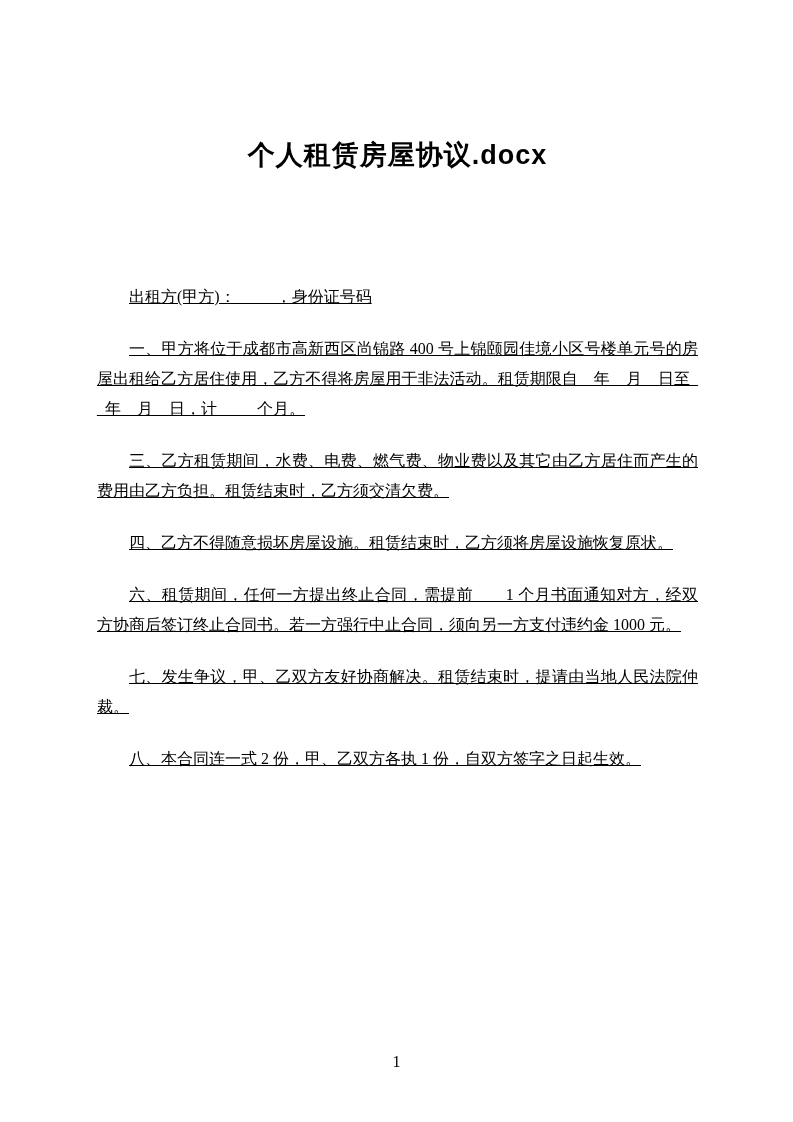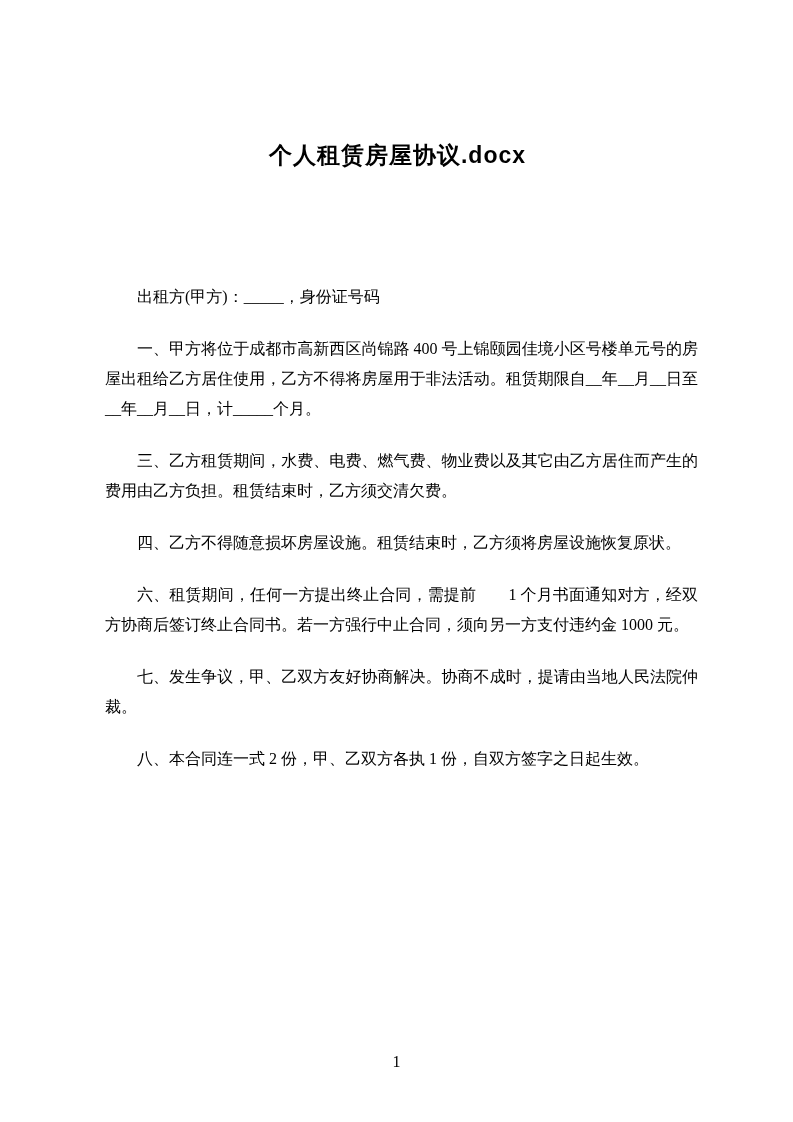--- a/index.html
+++ b/index.html
@@ -20,34 +20,35 @@
     background: #ffffff;
     overflow: hidden;
     box-sizing: border-box;
   }
   .content {
     padding: 140px 95px 0 97px;
     box-sizing: border-box;
   }
   .doc-title {
     font-family: "Liberation Sans", "DejaVu Sans", sans-serif;
-    font-size: 23px;
+    font-size: 27px;
     font-weight: bold;
     line-height: 30px;
     text-align: center;
     margin: 0 0 112px 0;
     letter-spacing: 1px;
   }
   .para {
     font-size: 16px;
     line-height: 30px;
-    margin: 0 0 22px 8px;
+    margin: 0 0 22px 0;
     text-indent: 2em;
     text-align: justify;
     word-break: break-all;
+    text-decoration: underline;
   }
   .page-number {
     position: absolute;
     bottom: 50px;
     left: 0;
     right: 0;
     text-align: center;
     font-size: 16px;
     line-height: 20px;
   }
@@ -57,18 +58,18 @@
 
 <div class="page">
   <div class="content">
     <h1 class="doc-title">个人租赁房屋协议.docx</h1>
 
     <p class="para">出租方(甲方)：_____，身份证号码</p>
     <p class="para">一、甲方将位于成都市高新西区尚锦路 400 号上锦颐园佳境小区号楼单元号的房屋出租给乙方居住使用，乙方不得将房屋用于非法活动。租赁期限自__年__月__日至__年__月__日，计_____个月。</p>
     <p class="para">三、乙方租赁期间，水费、电费、燃气费、物业费以及其它由乙方居住而产生的费用由乙方负担。租赁结束时，乙方须交清欠费。</p>
     <p class="para">四、乙方不得随意损坏房屋设施。租赁结束时，乙方须将房屋设施恢复原状。</p>
     <p class="para">六、租赁期间，任何一方提出终止合同，需提前　　1 个月书面通知对方，经双方协商后签订终止合同书。若一方强行中止合同，须向另一方支付违约金 1000 元。</p>
-    <p class="para">七、发生争议，甲、乙双方友好协商解决。协商不成时，提请由当地人民法院仲裁。</p>
+    <p class="para">七、发生争议，甲、乙双方友好协商解决。租赁结束时，提请由当地人民法院仲裁。</p>
     <p class="para">八、本合同连一式 2 份，甲、乙双方各执 1 份，自双方签字之日起生效。</p>
   </div>
 
   <div class="page-number">1</div>
 </div>
 
 </body></html>

